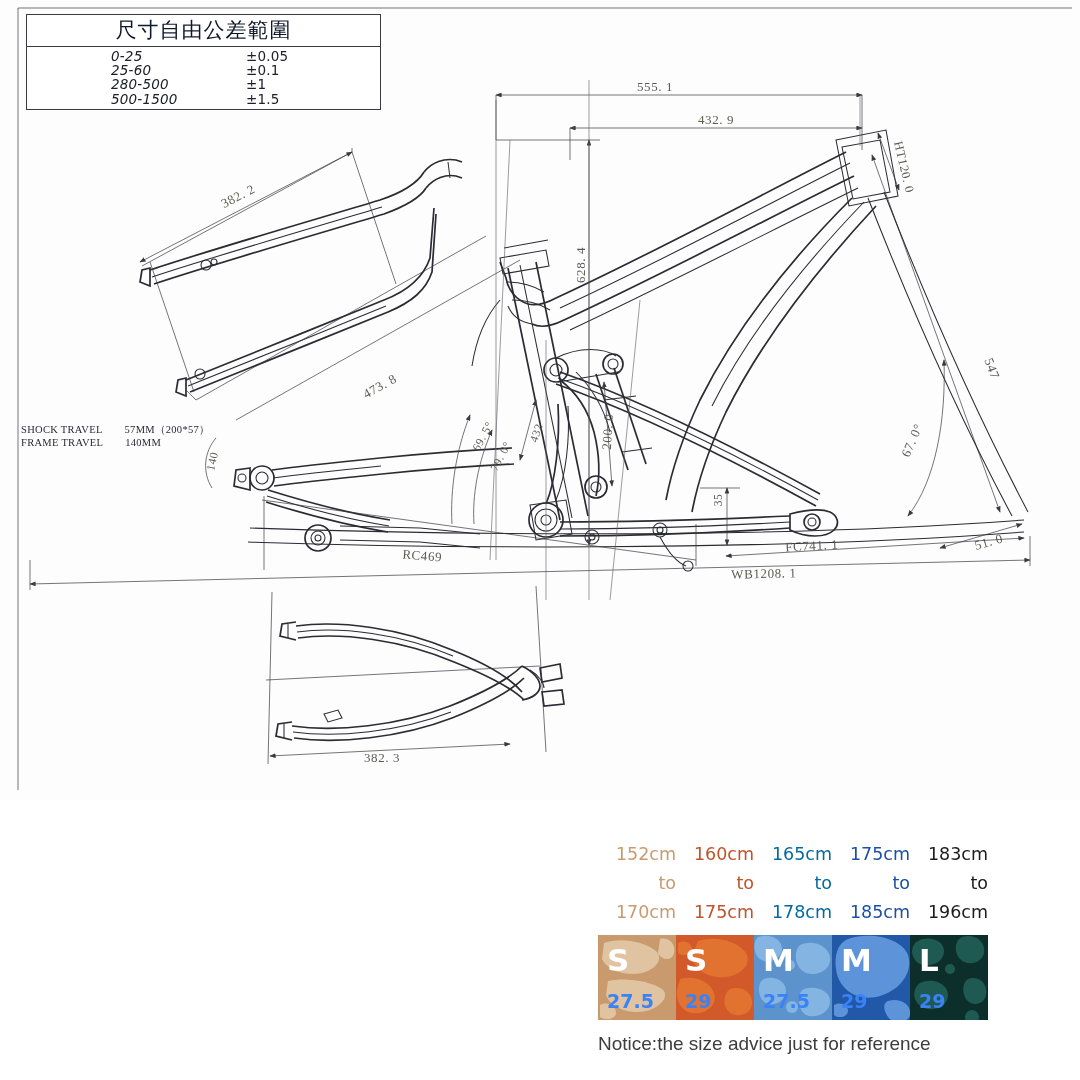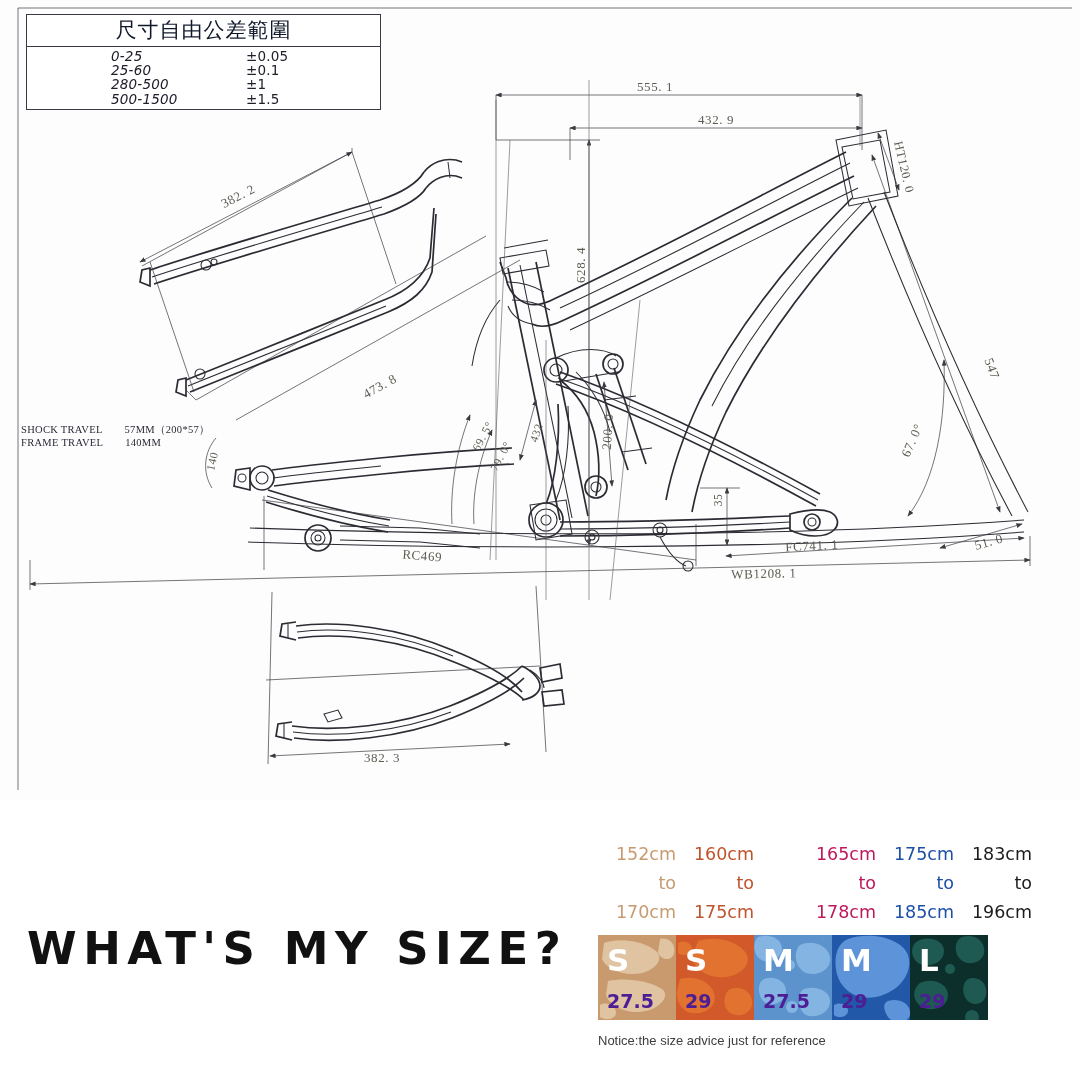--- a/index.html
+++ b/index.html
@@ -134,27 +134,27 @@
     font-size: 31px;
     color: #ffffff;
     line-height: 31px;
   }
   .tile-wheel {
     position: absolute;
     left: 9px; bottom: 9px;
     font-family: "DejaVu Sans", "Liberation Sans", sans-serif;
     font-weight: bold;
     font-size: 19px;
-    color: #4c1d95;
+    color: #3b82f6;
     line-height: 19px;
   }
   #size-notice {
     margin-top: 13px;
     font-family: "Liberation Sans", "DejaVu Sans", sans-serif;
-    font-size: 13px;
+    font-size: 19px;
     color: #3d3d3d;
     white-space: nowrap;
   }
 </style>
 <style>.tbg0{fill:#c99a6e;} .tbl0{fill:#e0c3a1;}.tbg1{fill:#d1592a;} .tbl1{fill:#e2722f;}.tbg2{fill:#5d93cc;} .tbl2{fill:#84b4e2;}.tbg3{fill:#2158a8;} .tbl3{fill:#5d93d8;}.tbg4{fill:#0c2f2c;} .tbl4{fill:#1e5a52;}</style></head>
 <body>
 
 <div id="page">
 
   <div id="cad-area">
@@ -436,36 +436,35 @@
         <span class="tn-label">FRAME  TRAVEL</span>
         <span class="tn-gap"></span>
         <span>140MM</span>
       </div>
     </div>
 
   </div>
 
   <div id="size-guide">
 
-    <div id="whats-my-size">WHAT'S MY SIZE?</div>
 
     <div id="size-chart">
 
       <div id="size-heights">
         <div class="height-col" style="color: rgb(200, 154, 112);">
           <div>152cm</div>
           <div>to</div>
           <div>170cm</div>
         </div>
         <div class="height-col" style="color: rgb(192, 83, 42);">
           <div>160cm</div>
           <div>to</div>
           <div>175cm</div>
         </div>
-        <div class="height-col" style="color: #be185d; margin-left: 44px;">
+        <div class="height-col" style="color: #0369a1;">
           <div>165cm</div>
           <div>to</div>
           <div>178cm</div>
         </div>
         <div class="height-col" style="color: rgb(27, 79, 168);">
           <div>175cm</div>
           <div>to</div>
           <div>185cm</div>
         </div>
         <div class="height-col" style="color: rgb(28, 28, 28);">

